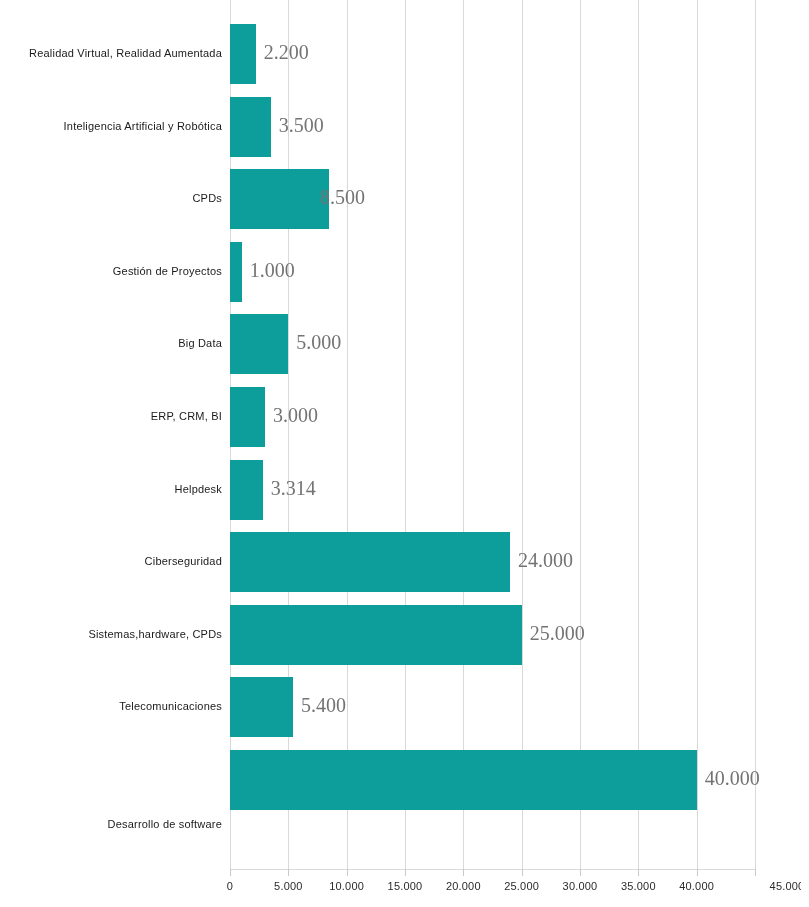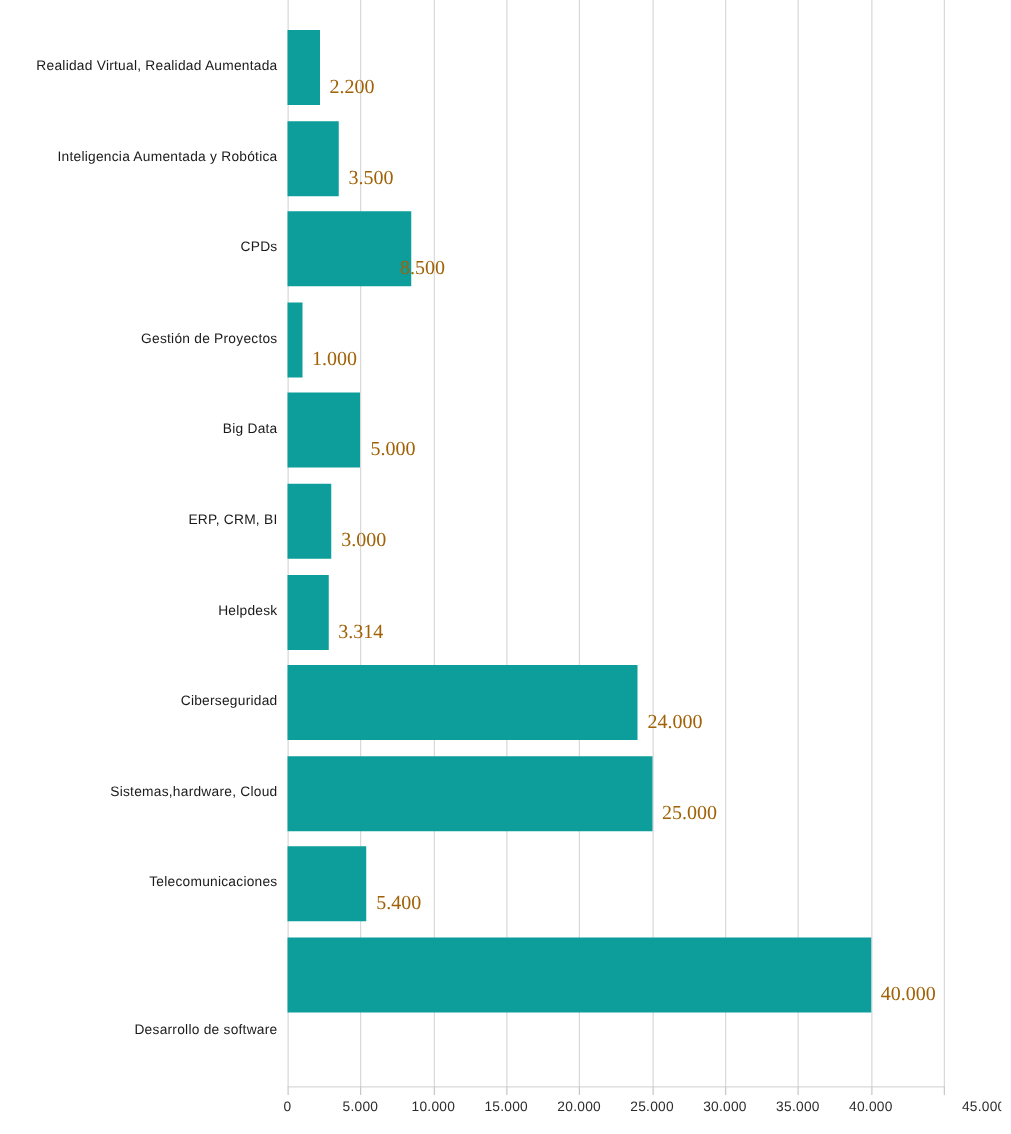--- a/index.html
+++ b/index.html
@@ -63,24 +63,23 @@
     font-family: "Liberation Sans", sans-serif;
     font-size: 11px;
     color: #1a1a1a;
     white-space: nowrap;
     letter-spacing: 0.2px;
   }
   
   .val-label {
     position: absolute;
     font-family: "Liberation Serif", serif;
-    font-size: 16px;
-    color: #a16207;
+    font-size: 20px;
+    color: #737373;
     white-space: nowrap;
-    margin-top: 20px;
   }
   
   .xtick-label {
     position: absolute;
     top: 880px;
     font-family: "Liberation Sans", sans-serif;
     font-size: 11px;
     color: #2b2b2b;
     white-space: nowrap;
     transform: translateX(-50%);
@@ -129,28 +128,28 @@
       <div class="tick" style="left: 463.333px; top: 869px;"></div>
       <div class="tick" style="left: 521.667px; top: 869px;"></div>
       <div class="tick" style="left: 580px; top: 869px;"></div>
       <div class="tick" style="left: 638.333px; top: 869px;"></div>
       <div class="tick" style="left: 696.667px; top: 869px;"></div>
       <div class="tick" style="left: 755px; top: 869px;"></div>
     </div>
 
   <div id="cat-labels">
       <div class="cat-label-wrap" style="top: 47px;">Realidad Virtual, Realidad Aumentada</div>
-      <div class="cat-label-wrap" style="top: 119.6px;">Inteligencia Aumentada y Robótica</div>
+      <div class="cat-label-wrap" style="top: 119.6px;">Inteligencia Artificial y Robótica</div>
       <div class="cat-label-wrap" style="top: 192.2px;">CPDs</div>
       <div class="cat-label-wrap" style="top: 264.8px;">Gestión de Proyectos</div>
       <div class="cat-label-wrap" style="top: 337.4px;">Big Data</div>
       <div class="cat-label-wrap" style="top: 410px;">ERP, CRM, BI</div>
       <div class="cat-label-wrap" style="top: 482.6px;">Helpdesk</div>
       <div class="cat-label-wrap" style="top: 555.2px;">Ciberseguridad</div>
-      <div class="cat-label-wrap" style="top: 627.8px;">Sistemas,hardware, Cloud</div>
+      <div class="cat-label-wrap" style="top: 627.8px;">Sistemas,hardware, CPDs</div>
       <div class="cat-label-wrap" style="top: 700.4px;">Telecomunicaciones</div>
       <div class="cat-label-wrap" style="top: 818px;">Desarrollo de software</div>
     </div>
 
   <div id="val-labels">
       <div class="val-label" style="left: 263.667px; top: 41px;">2.200</div>
       <div class="val-label" style="left: 278.833px; top: 113.6px;">3.500</div>
       <div class="val-label" style="left: 320px; top: 186.2px;">8.500</div>
       <div class="val-label" style="left: 249.667px; top: 258.8px; text-align: right;">1.000</div>
       <div class="val-label" style="left: 296.333px; top: 331.4px;">5.000</div>

